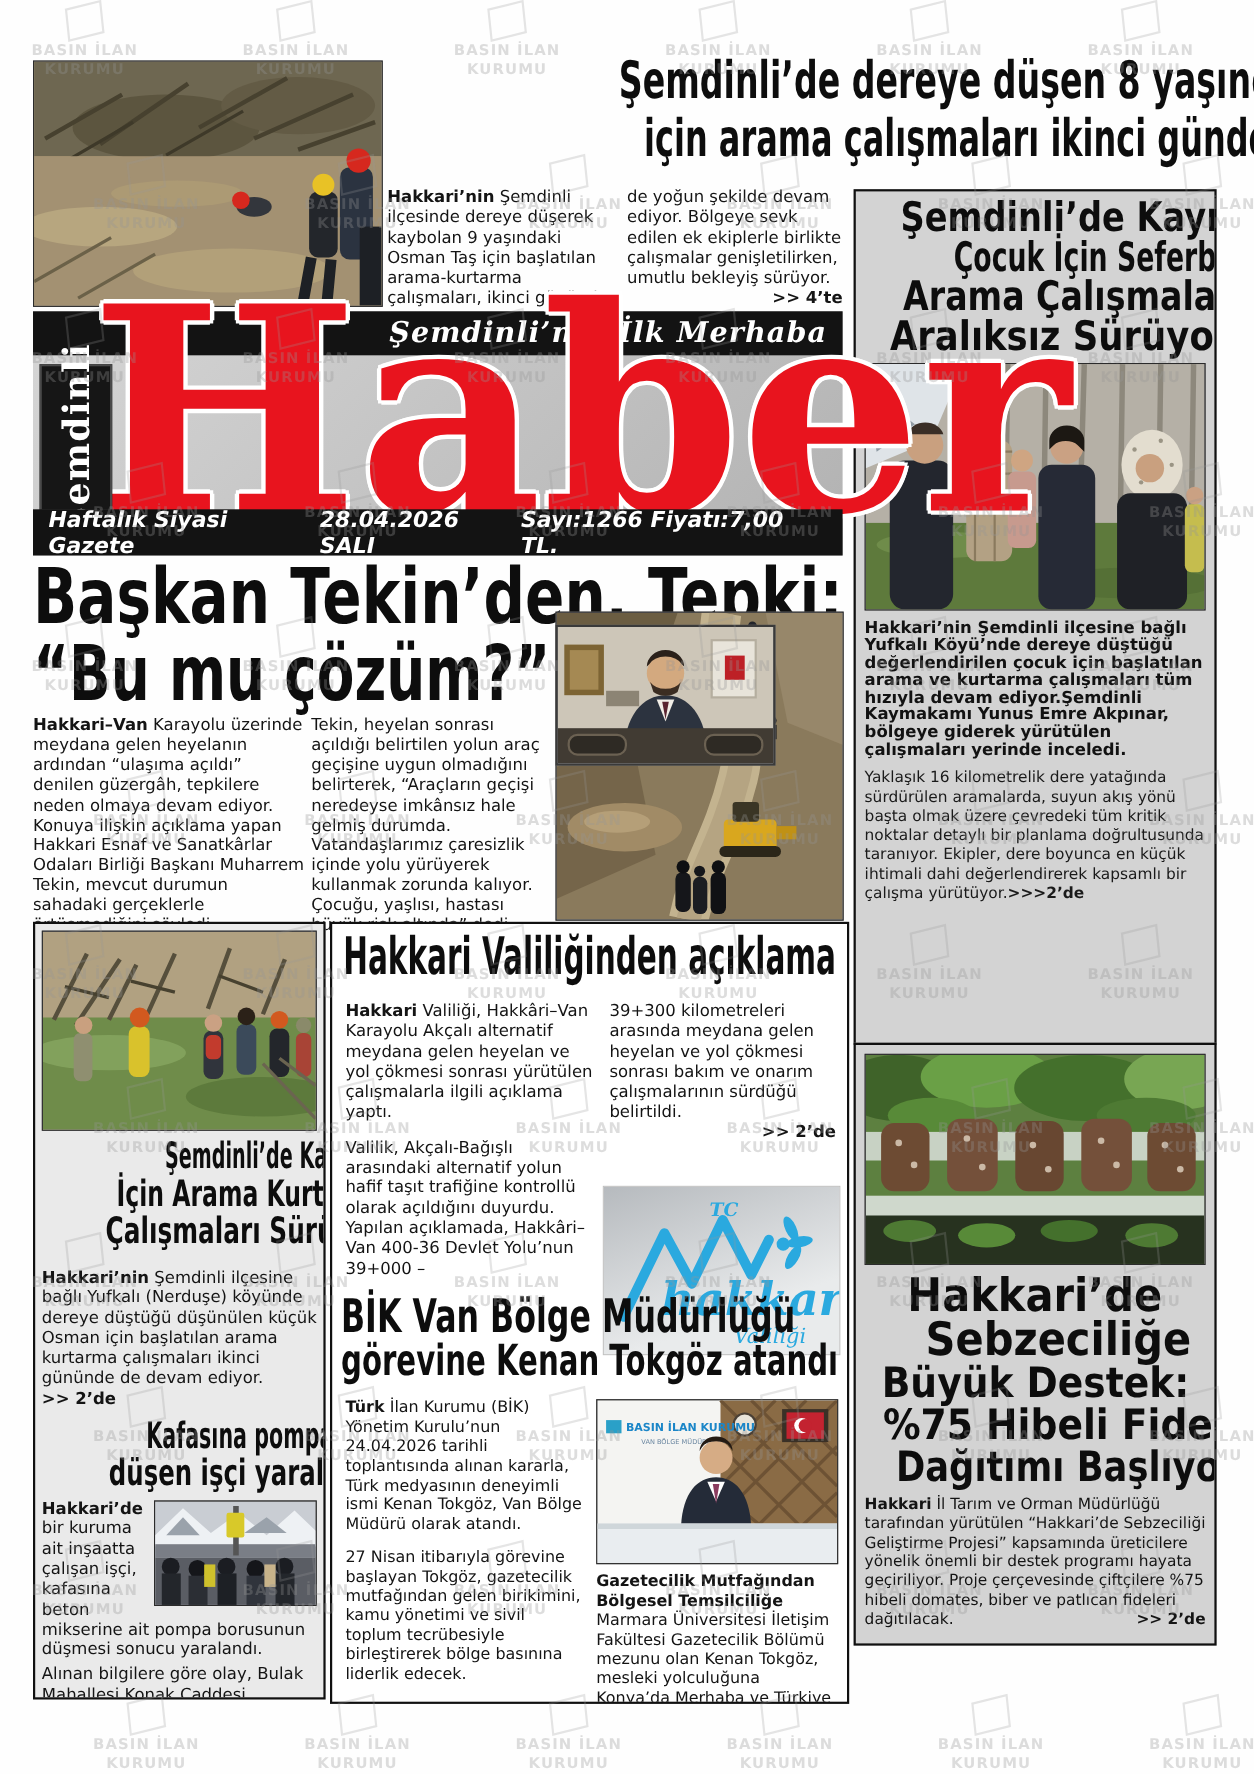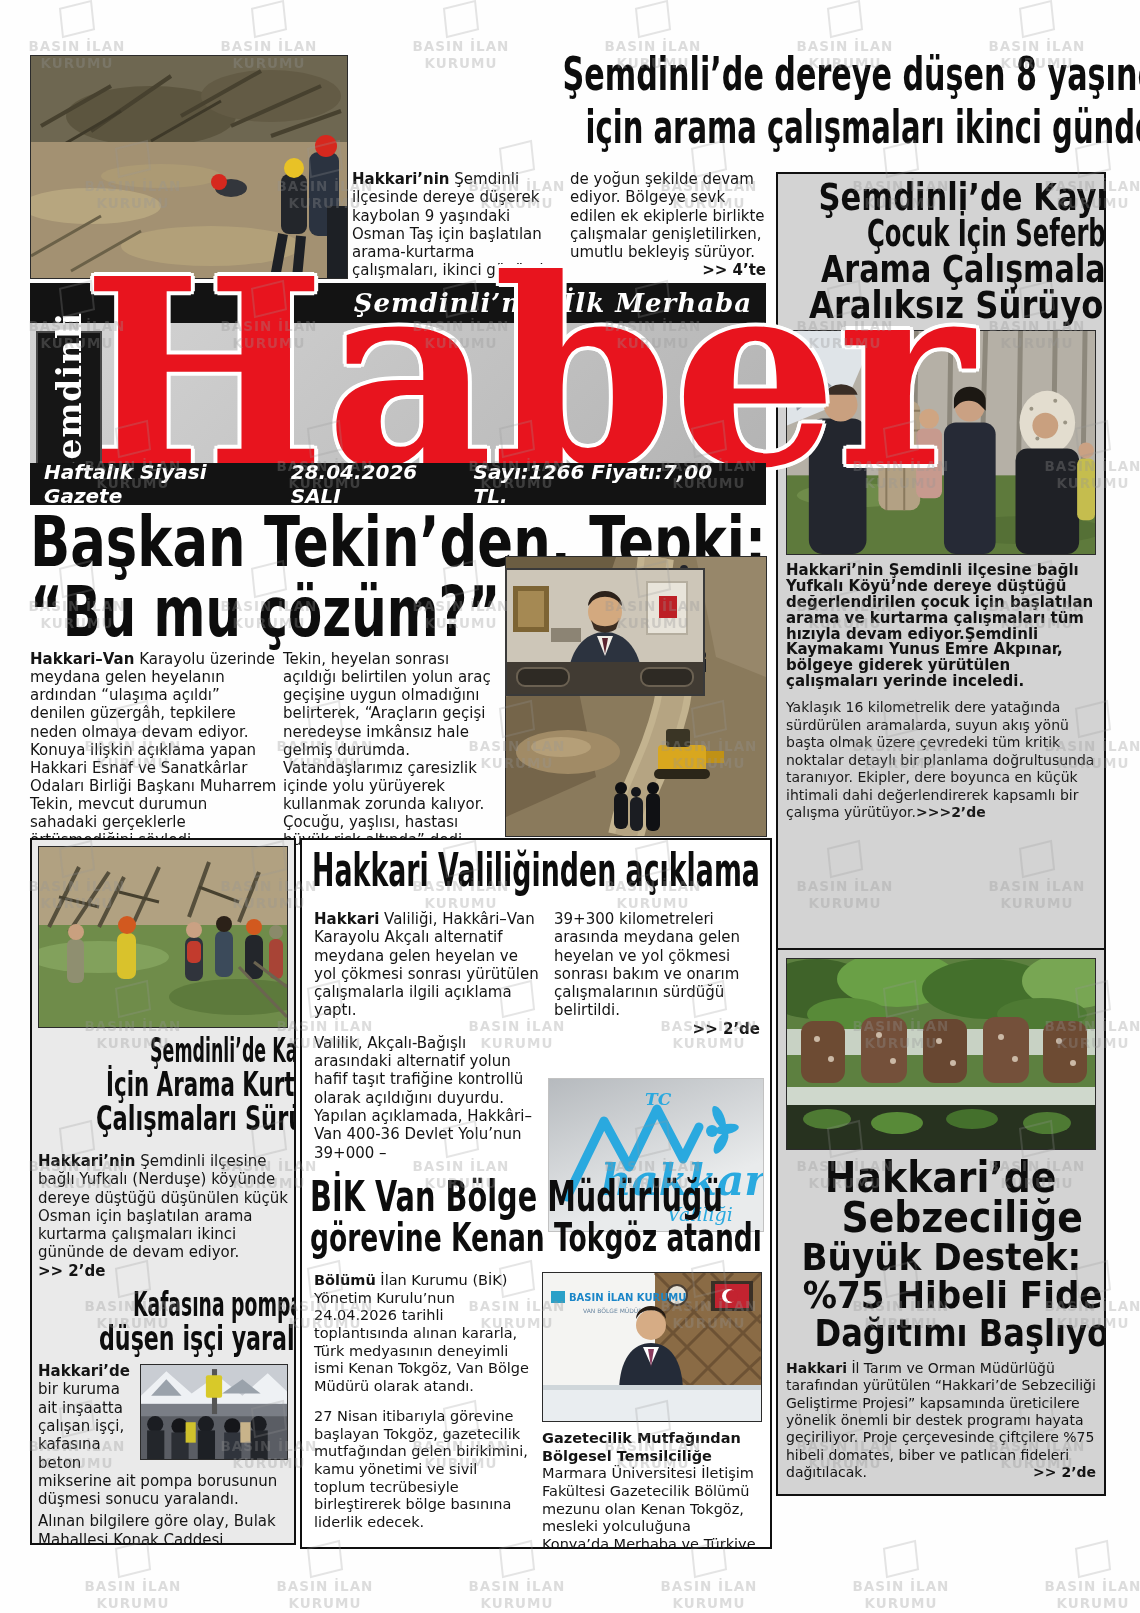--- a/index.html
+++ b/index.html
@@ -327,21 +327,21 @@
         <text x="96" y="26" font-size="17" font-weight="bold" font-style="italic" fill="#2aa9df" font-family="DejaVu Serif, serif">TC</text>
         <text x="52" y="116" font-size="42" font-weight="bold" font-style="italic" fill="#2aa9df" font-family="DejaVu Serif, serif">hakkari</text>
         <text x="118" y="142" font-size="19" font-style="italic" fill="#2aa9df" font-family="DejaVu Serif, serif">Valiliği</text>
       </svg>
     </div>
     <div class="abs" style="left:8px;top:336px;width:452px;">
       <div class="hl" style="font-size:42px;line-height:1.0;"><span class="fit" style="transform: scaleX(0.684848);">BİK Van Bölge Müdürlüğü</span></div>
       <div class="hl" style="font-size:39px;line-height:1.05;"><span class="fit" style="transform: scaleX(0.680723);">görevine Kenan Tokgöz atandı</span></div>
     </div>
     <div class="abs body-txt" style="left:12px;top:432px;width:216px;font-size:14.5px;line-height:1.22;">
-      <div><span class="lead">Bölümü</span><span> İlan Kurumu (BİK) Yönetim Kurulu’nun 24.04.2026 tarihli toplantısında alınan kararla, Türk medyasının deneyimli ismi Kenan Tokgöz, Van Bölge Müdürü olarak atandı.</span></div>
+      <div><span class="lead">Türk</span><span> İlan Kurumu (BİK) Yönetim Kurulu’nun 24.04.2026 tarihli toplantısında alınan kararla, Türk medyasının deneyimli ismi Kenan Tokgöz, Van Bölge Müdürü olarak atandı.</span></div>
       <div style="margin-top:12px;">27 Nisan itibarıyla görevine başlayan Tokgöz, gazetecilik mutfağından gelen birikimini, kamu yönetimi ve sivil toplum tecrübesiyle birleştirerek bölge basınına liderlik edecek.</div>
     </div>
     <div class="abs" style="left:240px;top:432px;width:220px;">
       <div class="photo" style="width:220px;height:150px;box-sizing:border-box;">
         <svg viewBox="0 0 218 148" preserveAspectRatio="none">
           <rect width="218" height="148" fill="#f4f4f2"></rect>
           <rect x="112" width="106" height="148" fill="#8a6b45"></rect>
           <path d="M112,0 L218,106 M112,42 L218,148 M112,84 L190,148 M140,0 L218,78 M168,0 L218,50 M218,0 L112,106 M218,42 L130,130 M218,84 L150,148 M190,0 L112,78 M162,0 L112,50" stroke="#6d5234" stroke-width="3"></path>
           <rect x="168" y="8" width="42" height="30" fill="#3a3026"></rect>
           <rect x="172" y="11" width="34" height="24" fill="#c32330"></rect>

